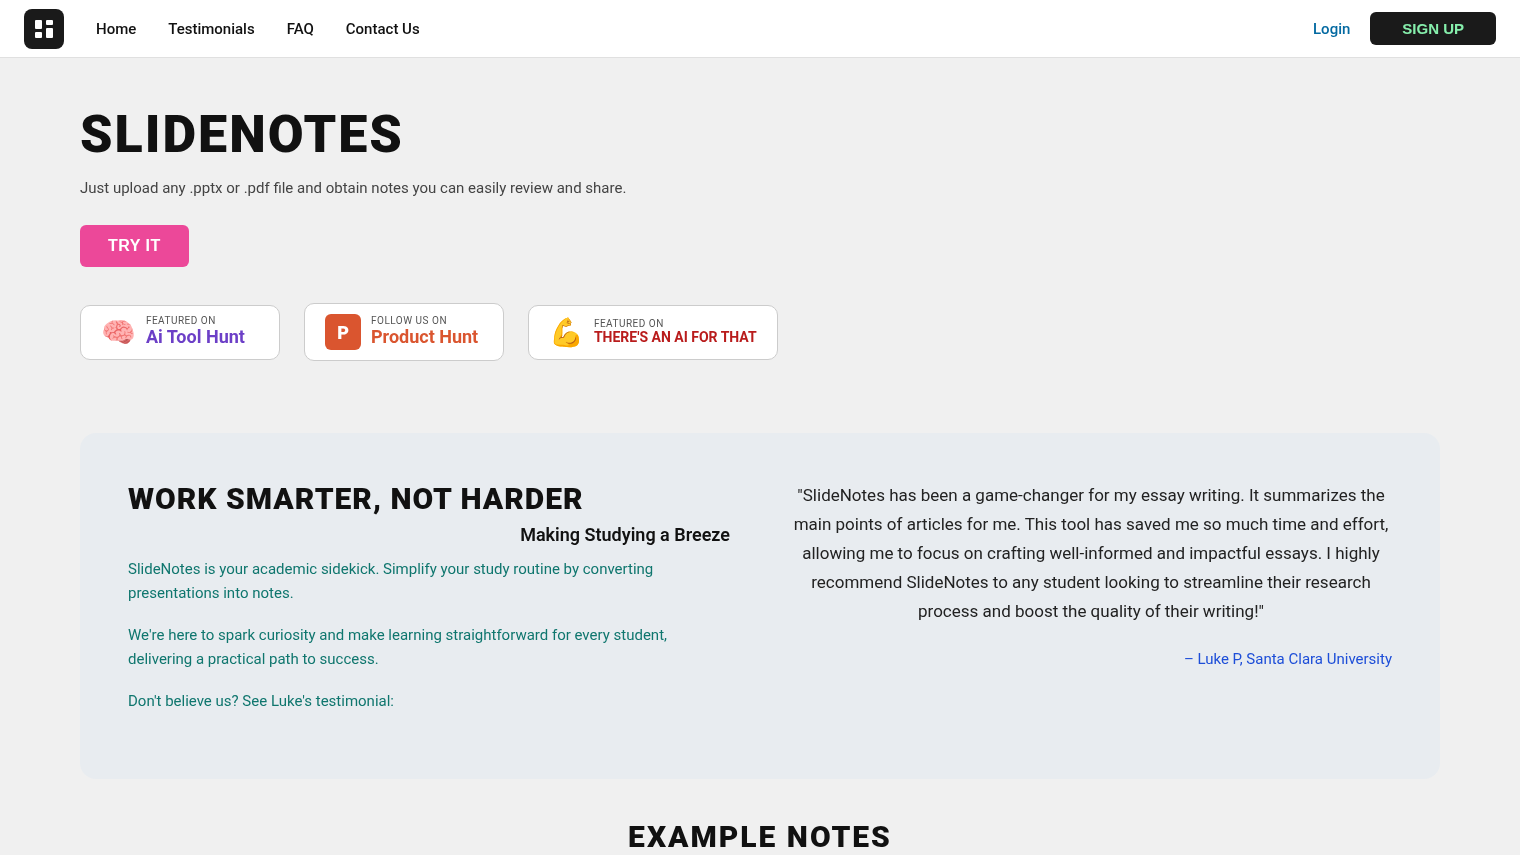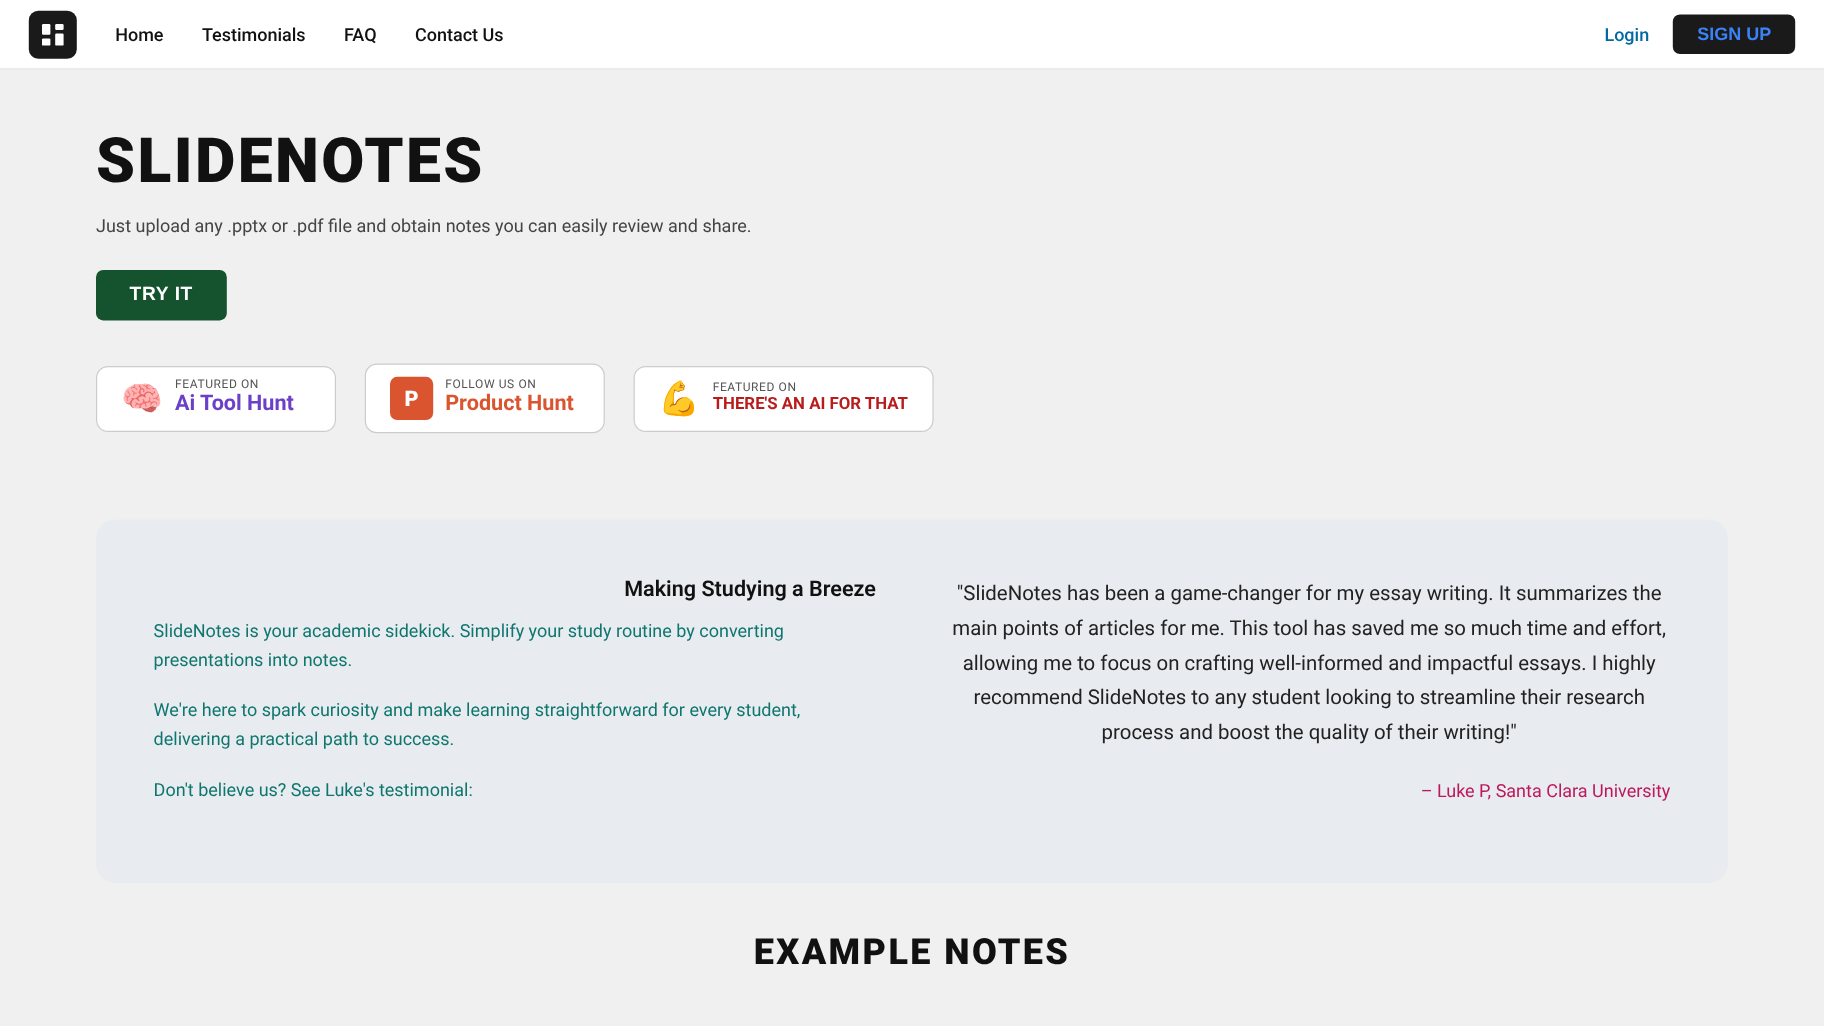--- a/index.html
+++ b/index.html
@@ -57,24 +57,24 @@
       gap: 20px;
     }
     .nav-login {
       font-size: 15px;
       color: #0369a1;
       font-weight: 500;
       cursor: pointer;
     }
     .nav-signup {
       background: #1a1a1a;
-      color: #3b82f6;
+      color: #86efac;
       border: none;
       border-radius: 6px;
-      padding: 8px 20px;
+      padding: 8px 32px;
       font-size: 15px;
       font-weight: 600;
       cursor: pointer;
     }
 
     
     .hero {
       padding: 48px 80px 32px 80px;
     }
     .hero-title {
@@ -90,21 +90,21 @@
       font-weight: 400;
       color: #111;
       margin-bottom: 8px;
     }
     .hero-desc {
       font-size: 15px;
       color: #444;
       margin-bottom: 28px;
     }
     .try-it-btn {
-      background: #14532d;
+      background: #ec4899;
       color: #fff;
       border: none;
       border-radius: 6px;
       padding: 12px 28px;
       font-size: 16px;
       font-weight: 700;
       cursor: pointer;
       letter-spacing: 0.5px;
       margin-bottom: 36px;
     }
@@ -206,21 +206,21 @@
     }
     .testimonial-quote {
       font-size: 17px;
       color: #222;
       line-height: 1.7;
       text-align: center;
       margin-bottom: 24px;
     }
     .testimonial-author {
       font-size: 15px;
-      color: #be185d;
+      color: #1d4ed8;
       text-align: right;
       font-style: normal;
     }
 
     
     .examples-section {
       padding: 0 80px 40px 80px;
     }
     .examples-heading {
       font-size: 30px;
@@ -286,20 +286,21 @@
       <div>
         <div class="badge-text-small">FEATURED ON</div>
         <div class="badge-text-main badge-ai">THERE'S AN AI FOR THAT</div>
       </div>
     </div>
   </div>
 </div>
 
 <div class="section-card">
   <div class="section-left">
+    <h2 class="section-heading">WORK SMARTER, NOT HARDER</h2>
     <p class="section-subheading">Making Studying a Breeze</p>
     <p class="section-para">SlideNotes is your academic sidekick. Simplify your study routine by converting presentations into notes.</p>
     <p class="section-para">We're here to spark curiosity and make learning straightforward for every student, delivering a practical path to success.</p>
     <p class="section-para">Don't believe us? See Luke's testimonial:</p>
   </div>
   <div class="section-right">
     <p class="testimonial-quote">"SlideNotes has been a game-changer for my essay writing. It summarizes the main points of articles for me. This tool has saved me so much time and effort, allowing me to focus on crafting well-informed and impactful essays. I highly recommend SlideNotes to any student looking to streamline their research process and boost the quality of their writing!"</p>
     <p class="testimonial-author">– Luke P, Santa Clara University</p>
   </div>
 </div>

